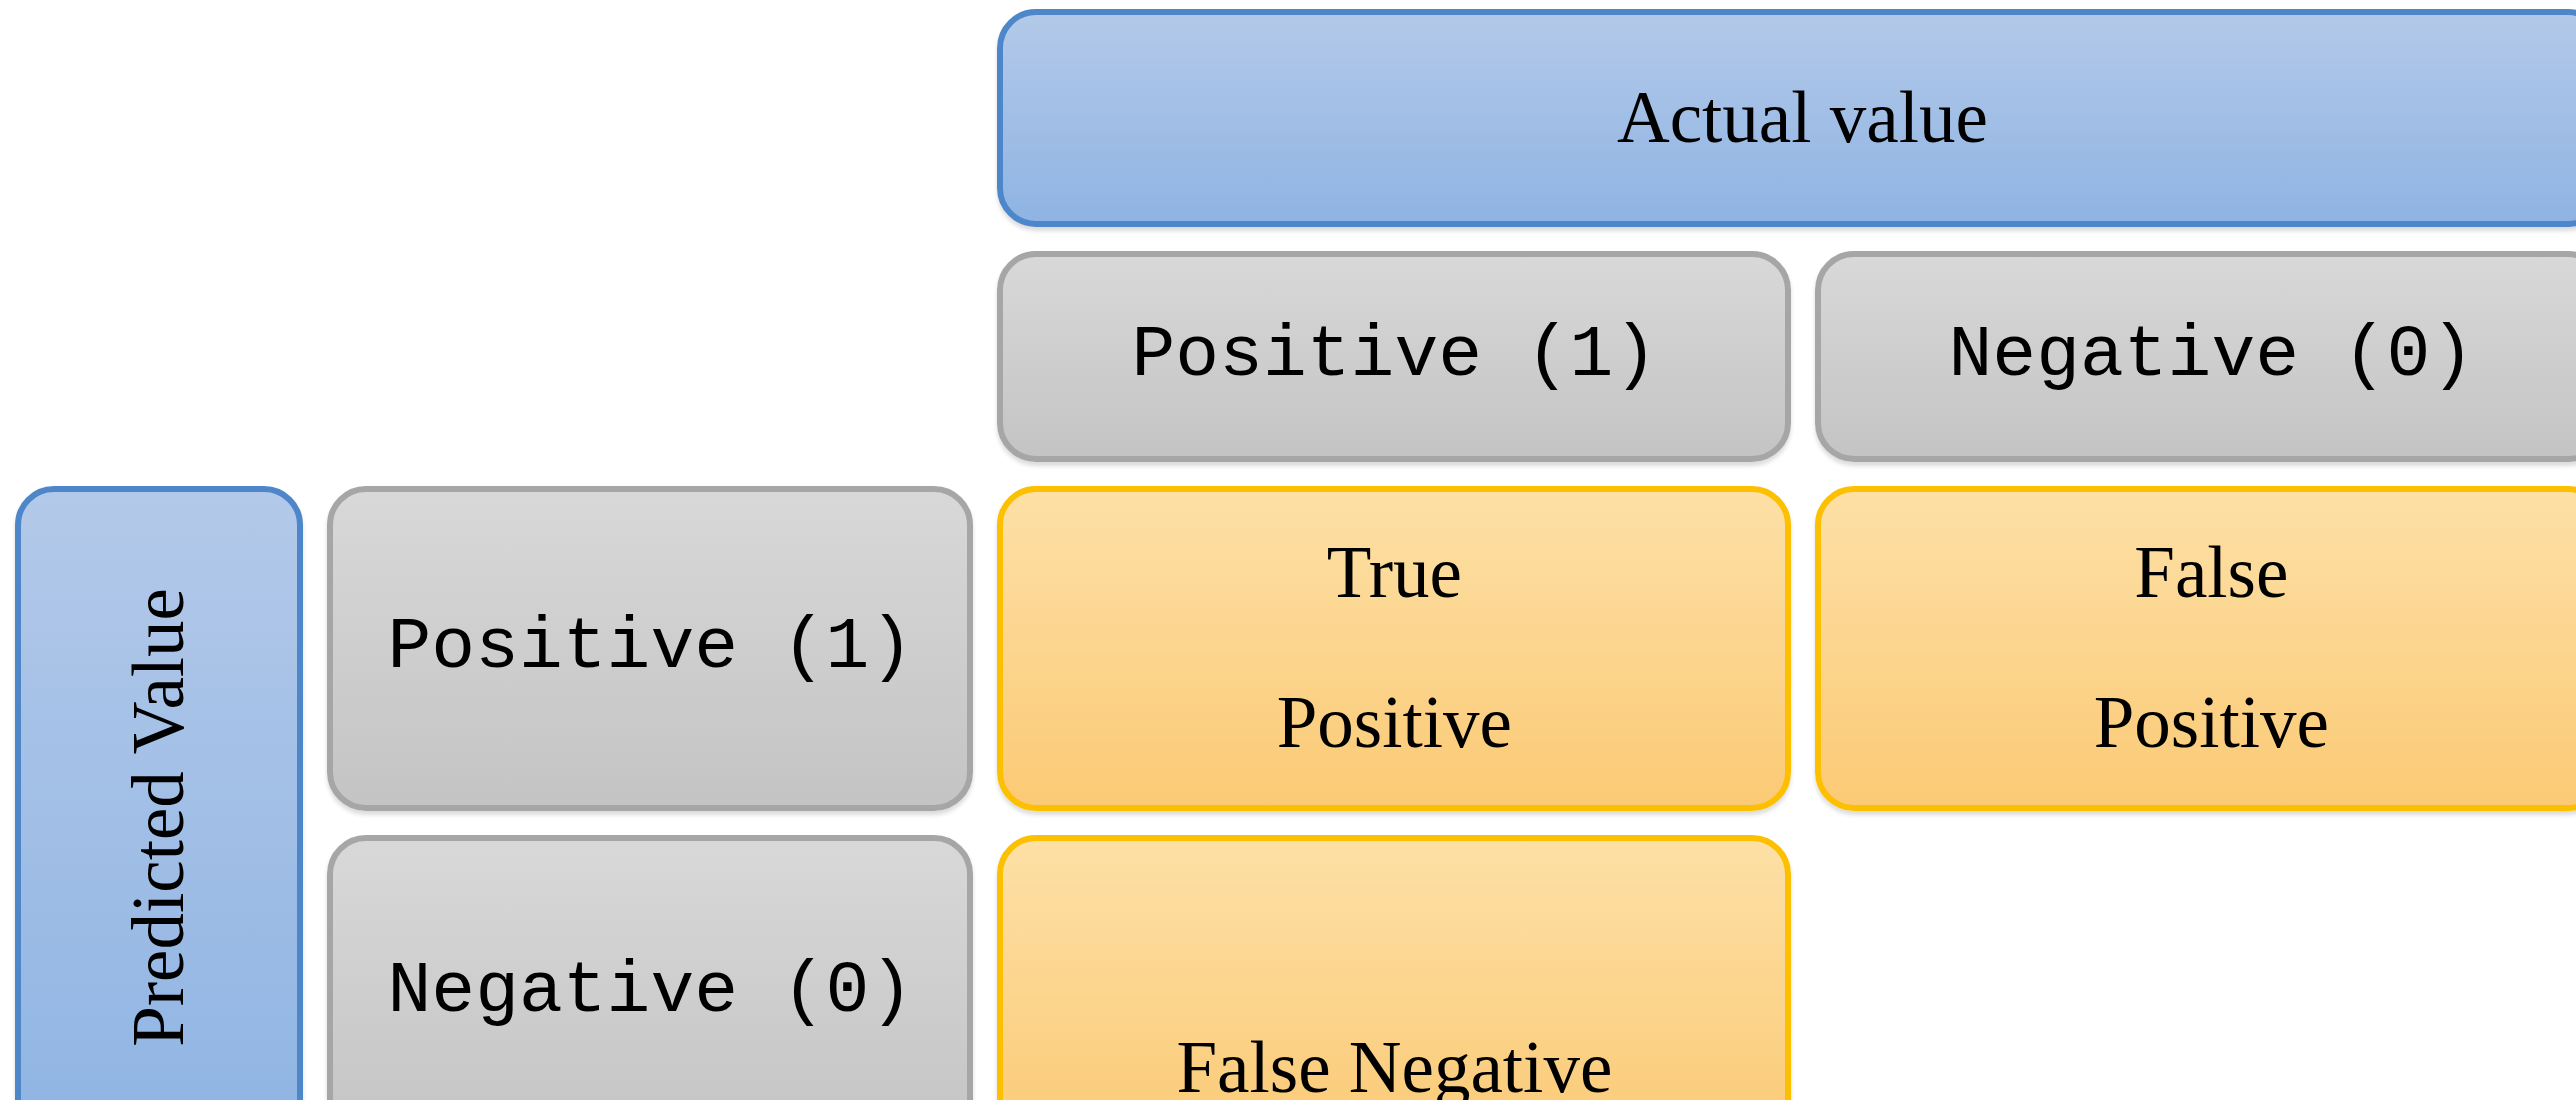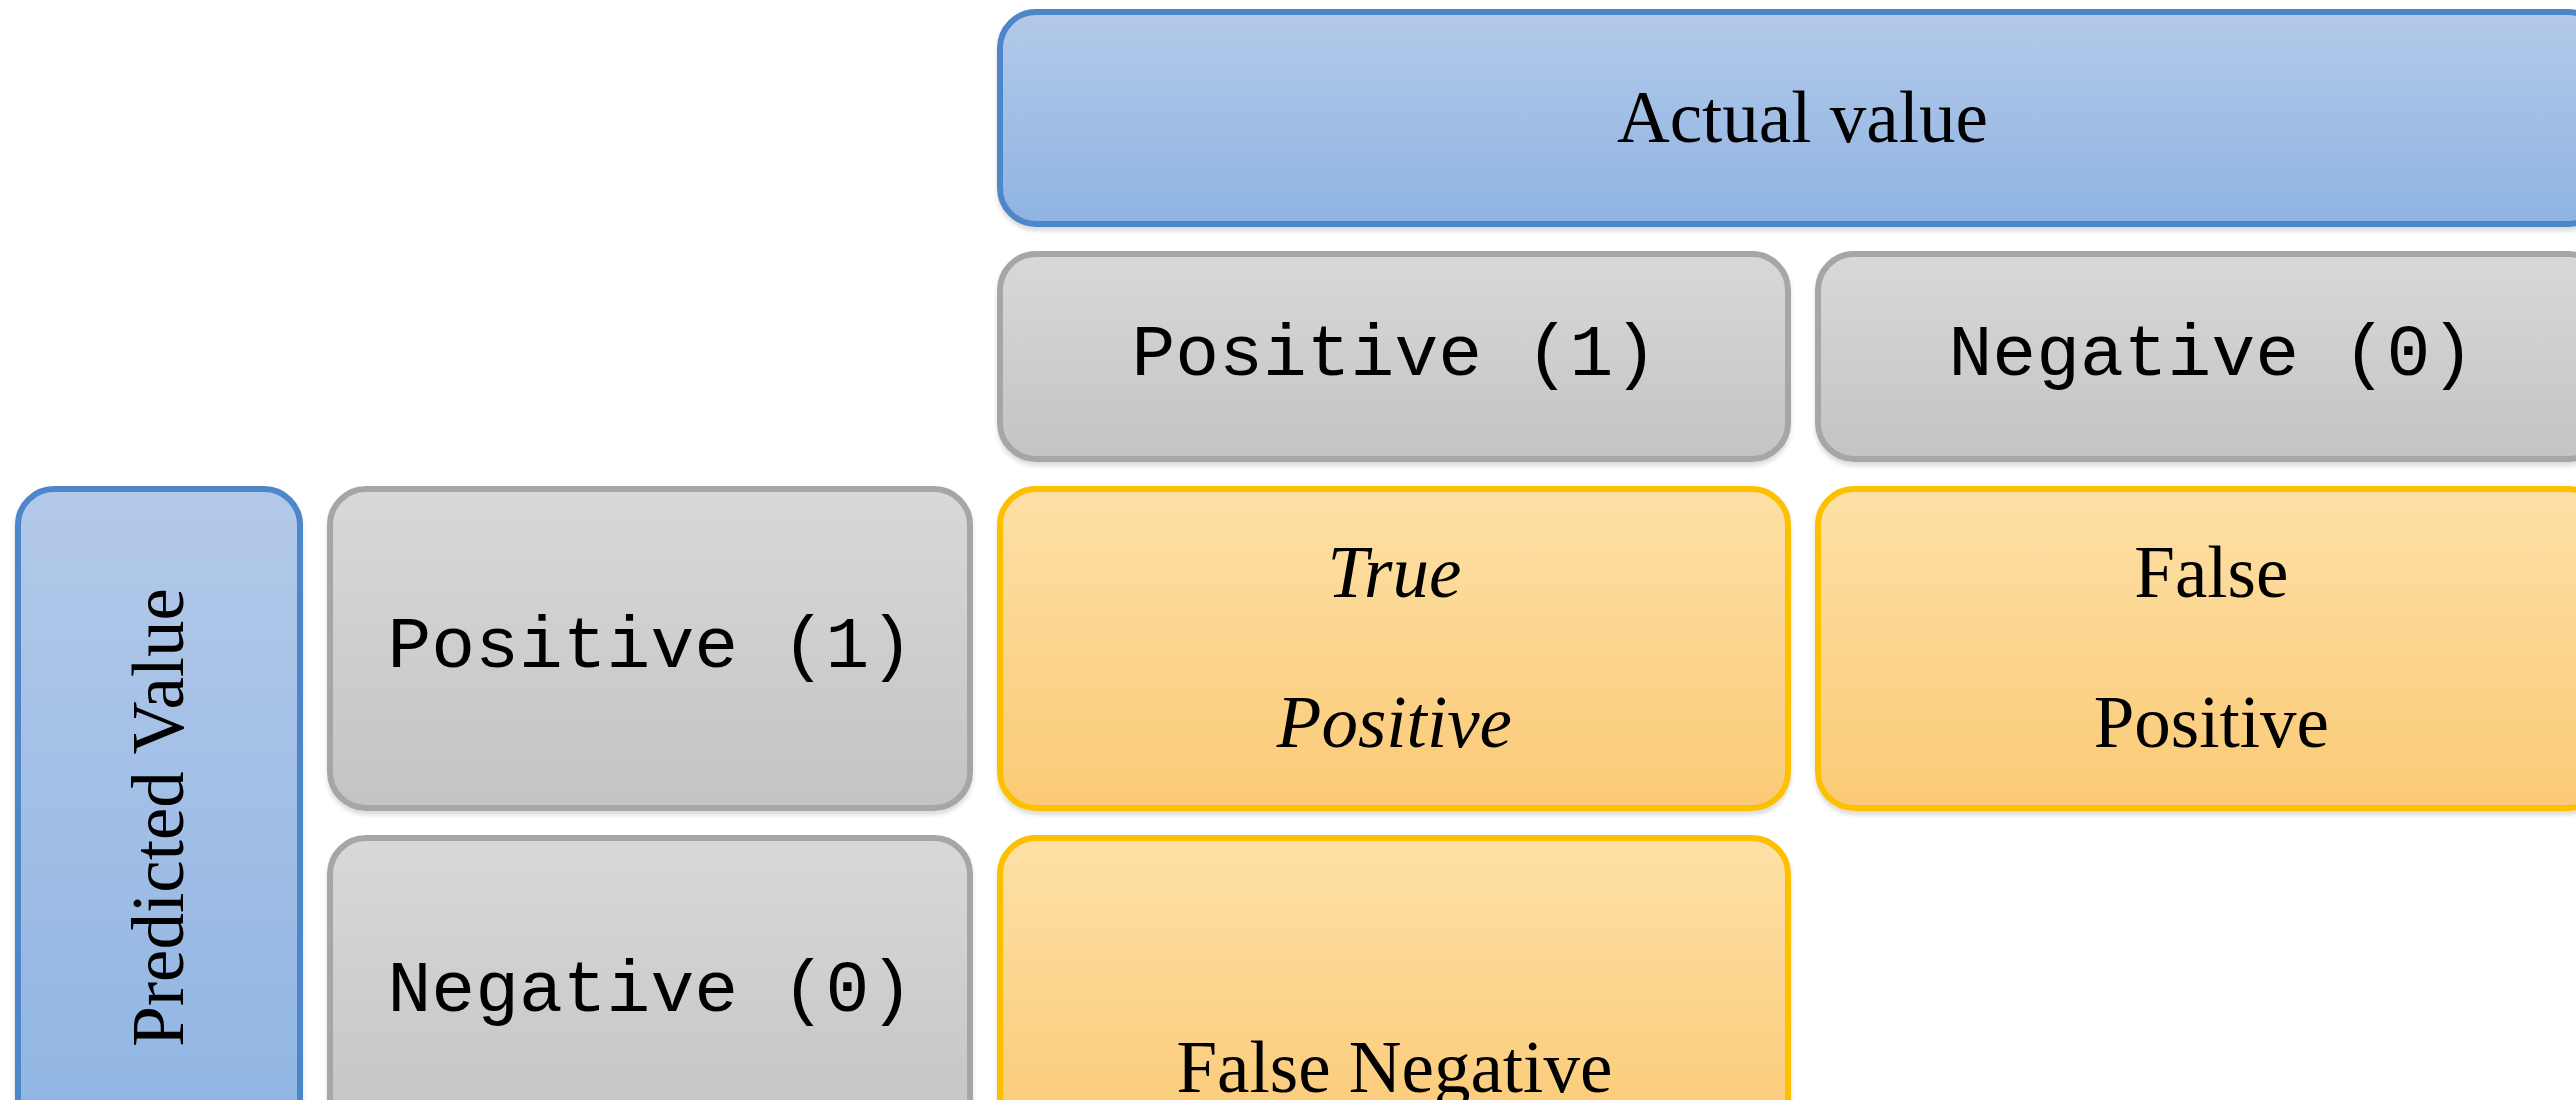--- a/index.html
+++ b/index.html
@@ -48,21 +48,21 @@
   .orange {
     background: linear-gradient(to bottom, var(--orange-top, #fde0a6), var(--orange-bottom, #fbca76));
     border: 6.8px solid var(--orange-border, #fcc000);
   }
   .actual-header    { grid-column: 3 / 5; grid-row: 1; }
   .col-pos          { grid-column: 3;     grid-row: 2; }
   .col-neg          { grid-column: 4;     grid-row: 2; }
   .predicted-header { grid-column: 1;     grid-row: 3 / 5; }
   .row-pos          { grid-column: 2;     grid-row: 3; }
   .row-neg          { grid-column: 2;     grid-row: 4; }
-  .tp               { grid-column: 3;     grid-row: 3; font-style: italic; }
+  .tp               { grid-column: 3;     grid-row: 3; }
   .fp               { grid-column: 4;     grid-row: 3; }
   .fn               { grid-column: 3;     grid-row: 4; align-items: flex-end; }
   .tn               { grid-column: 4;     grid-row: 4; }
   .vtext {
     writing-mode: vertical-rl;
     transform: rotate(180deg);
     line-height: 1.1;
   }
 </style>
 </head>

